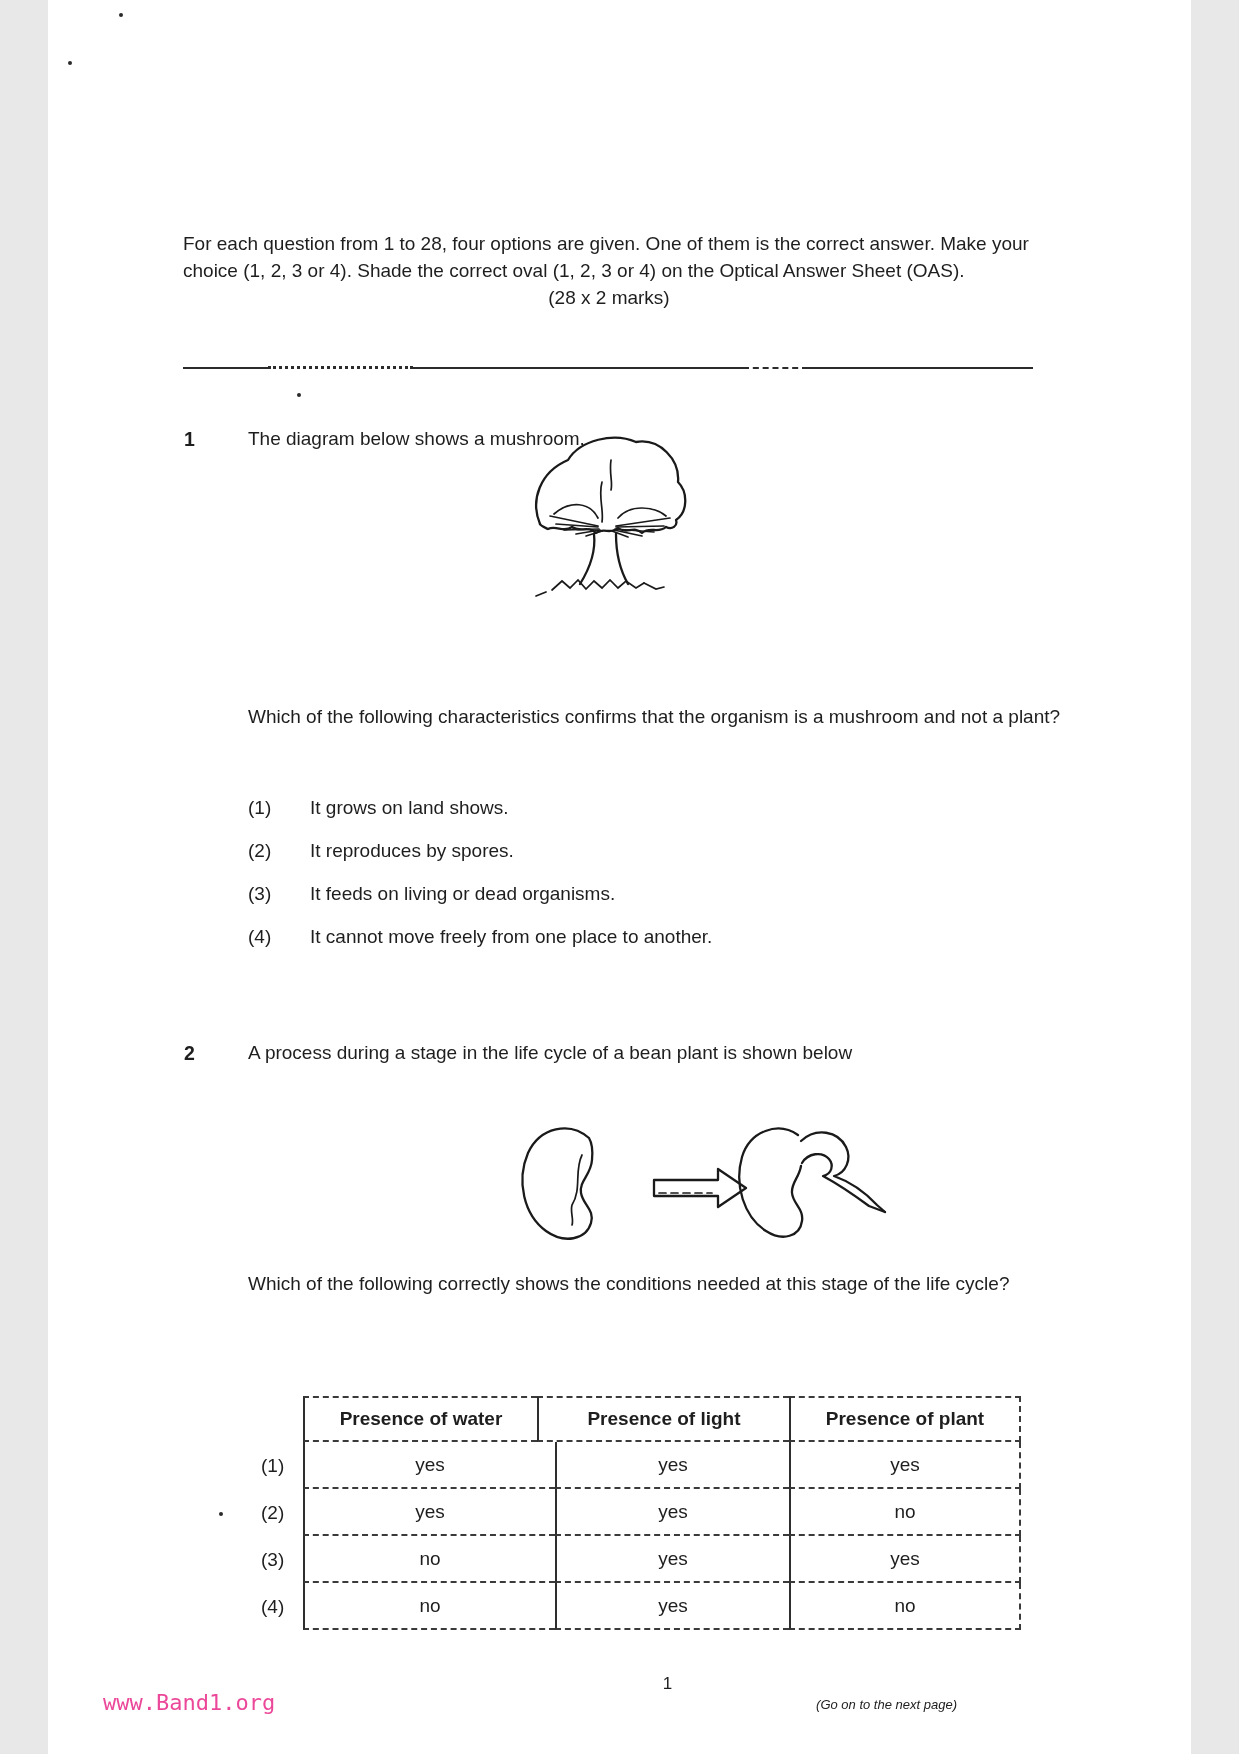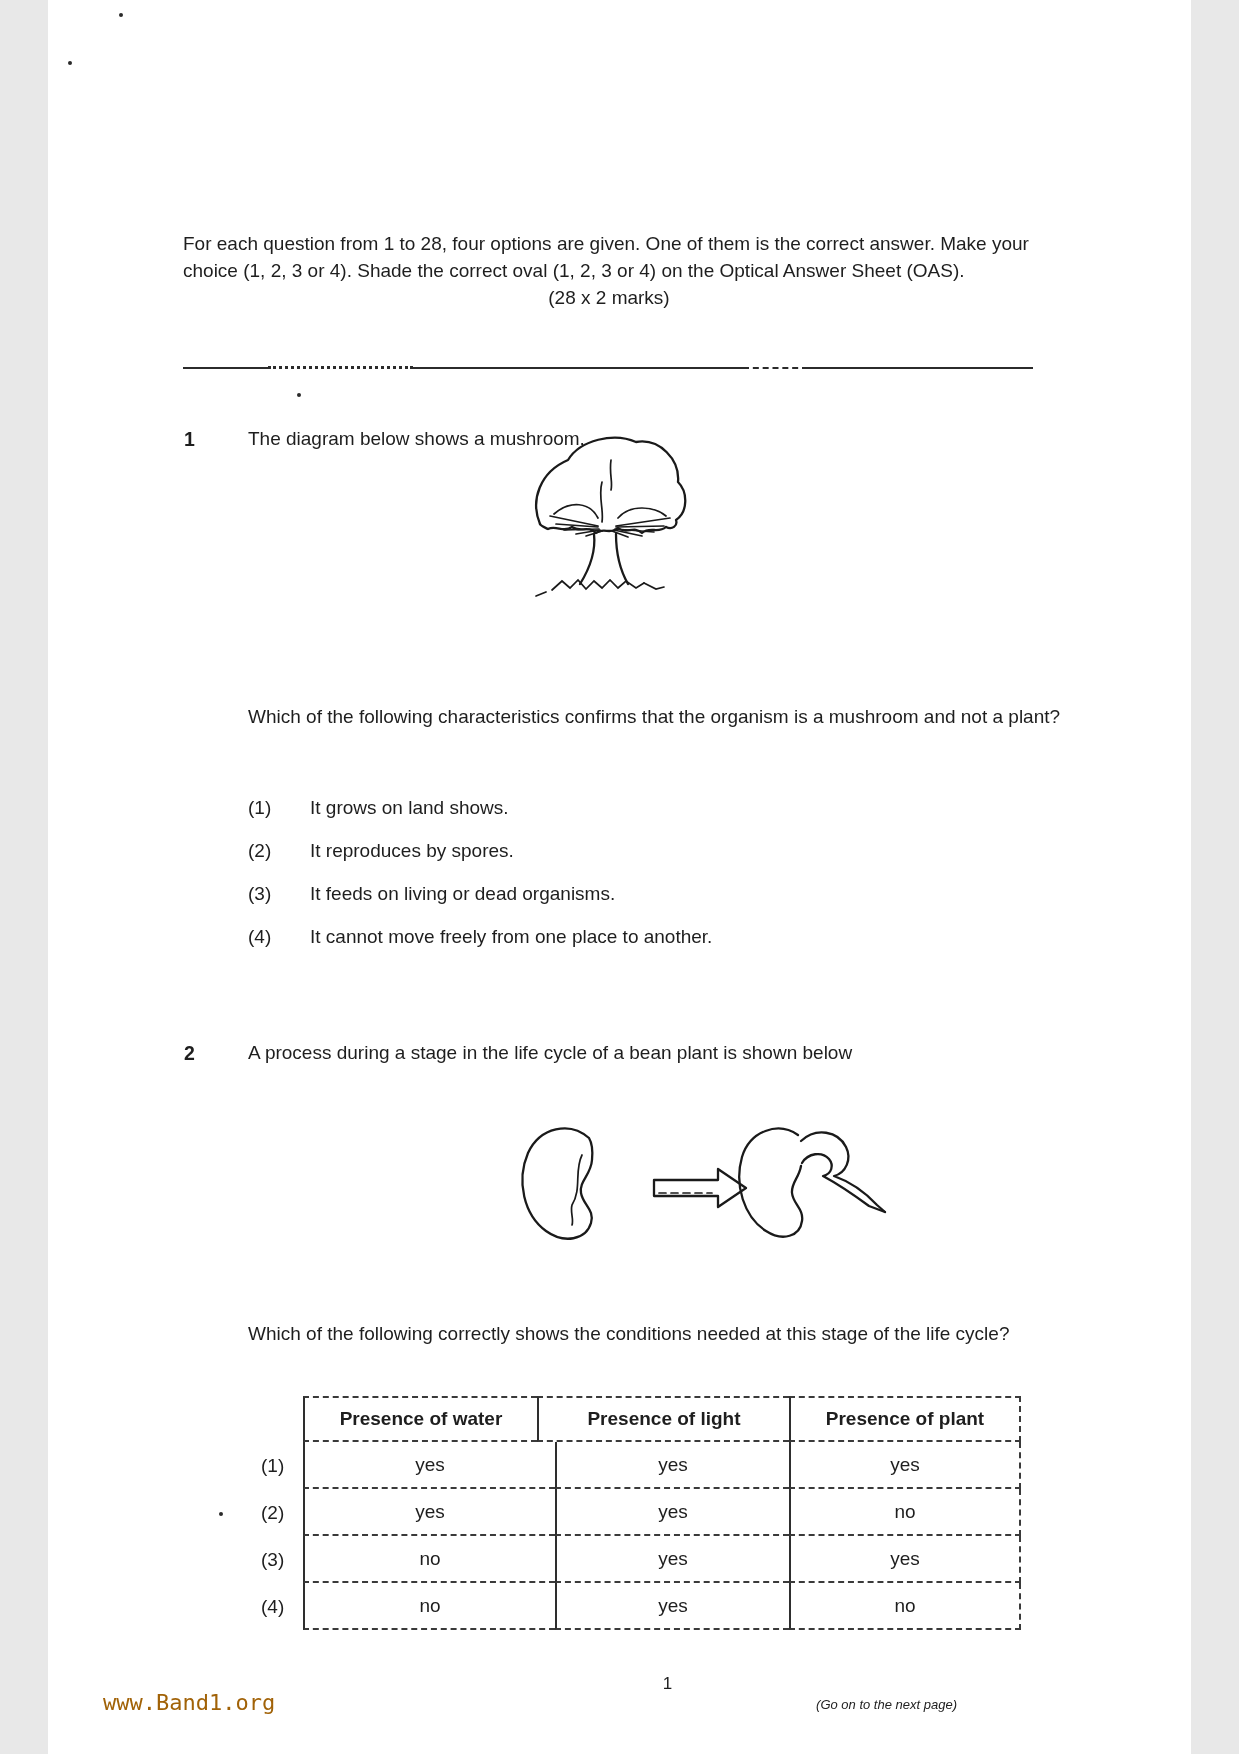--- a/index.html
+++ b/index.html
@@ -49,21 +49,21 @@
   .trow { display:flex; align-items:stretch; }
   .tlabel { width:42px; flex:0 0 42px; display:flex; align-items:center; }
   .tc { display:flex; align-items:center; justify-content:center; border-left:2px solid #2e2e2e; border-bottom:2px dashed #3a3a3a; }
   .tc.c1 { width:250px; }
   .tc.c2 { width:232px; }
   .tc.c3 { width:228px; border-right:2px dashed #3a3a3a; }
   .thead .tc { height:42px; font-weight:bold; border-top:2px dashed #3a3a3a; }
   .tbody .tc { height:45px; }
 
   
-  .site { position:absolute; left:55px; top:1690px; font-family:"DejaVu Sans Mono","Liberation Mono",monospace; font-size:22px; color:#a16207; }
+  .site { position:absolute; left:55px; top:1690px; font-family:"DejaVu Sans Mono","Liberation Mono",monospace; font-size:22px; color:#ec4899; }
   .pageno { position:absolute; left:0; top:1674px; width:1239px; text-align:center; font-size:17px; }
   .nextpage { position:absolute; right:234px; top:1697px; font-size:13px; font-style:italic; color:#222; }
 </style>
 </head>
 <body>
 
 <div class="page">
 
   <div class="dot" style="left:71px; top:13px; width:4px; height:4px;"></div>
   <div class="dot" style="left:20px; top:61px; width:4px; height:4px;"></div>
@@ -147,21 +147,21 @@
         <path class="sk" d="M158,67 L222,67 L222,56 L250,75 L222,94 L222,83 L158,83 Z" fill="#ffffff"></path>
         <path class="sk-thin" d="M163,80 L216,80" stroke-dasharray="7 5"></path>
       </g>
 
       <path class="sk" d="M302,22 C282,8 254,18 246,44 C238,72 248,104 270,118 C287,129 304,123 306,108 C308,96 297,91 296,80 C295,70 303,65 305,53"></path>
       <path class="sk" d="M305,28 C320,14 342,18 350,34 C356,46 350,60 338,63 C352,68 368,78 381,92 L389,99"></path>
       <path class="sk" d="M306,50 C312,40 326,38 333,46 C338,52 336,61 327,63 C340,70 358,82 373,93 L389,99"></path>
     </svg>
   </div>
 
-  <div class="prompt" style="top:1315px;">Which of the following correctly shows the conditions needed at this stage of the life cycle?</div>
+  <div class="prompt" style="top:1265px;">Which of the following correctly shows the conditions needed at this stage of the life cycle?</div>
 
   <div class="q2table">
     <div class="trow thead">
       <div class="tlabel"></div>
       <div class="tc c2">Presence of water</div>
       <div class="tc c1">Presence of light</div>
       <div class="tc c3">Presence of plant</div>
     </div>
     <div class="trow tbody">
       <div class="tlabel">(1)</div>

